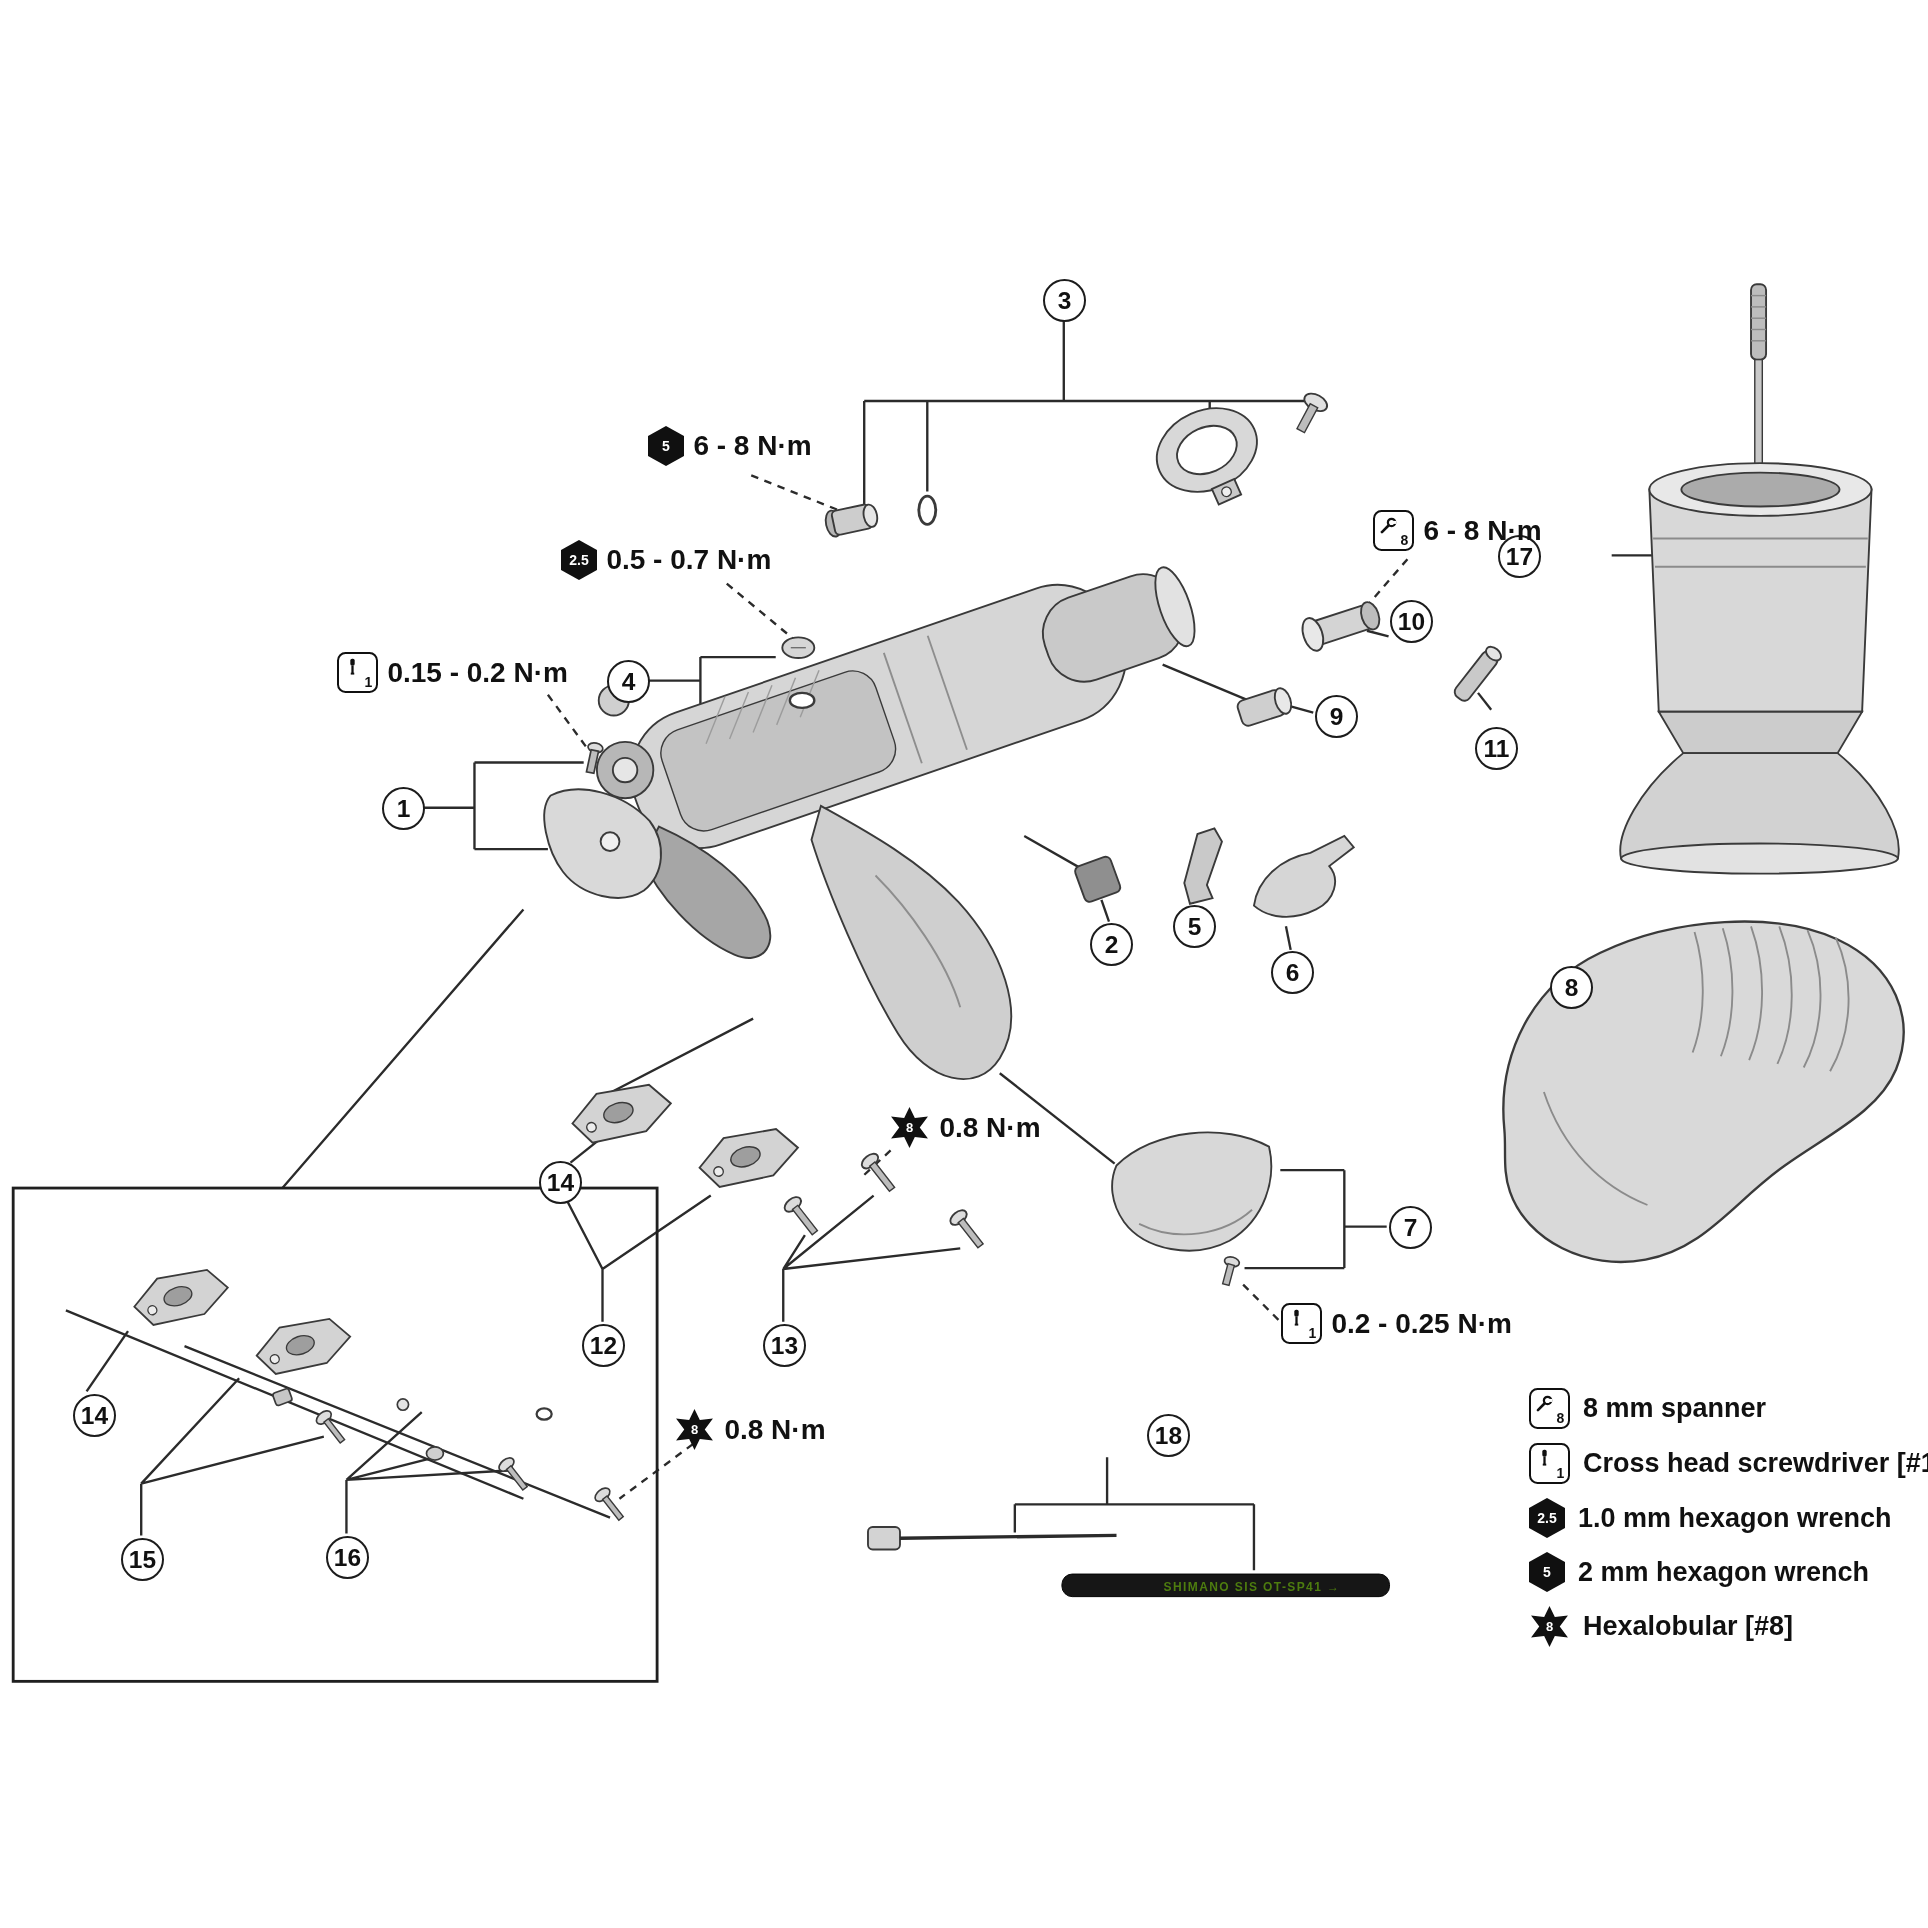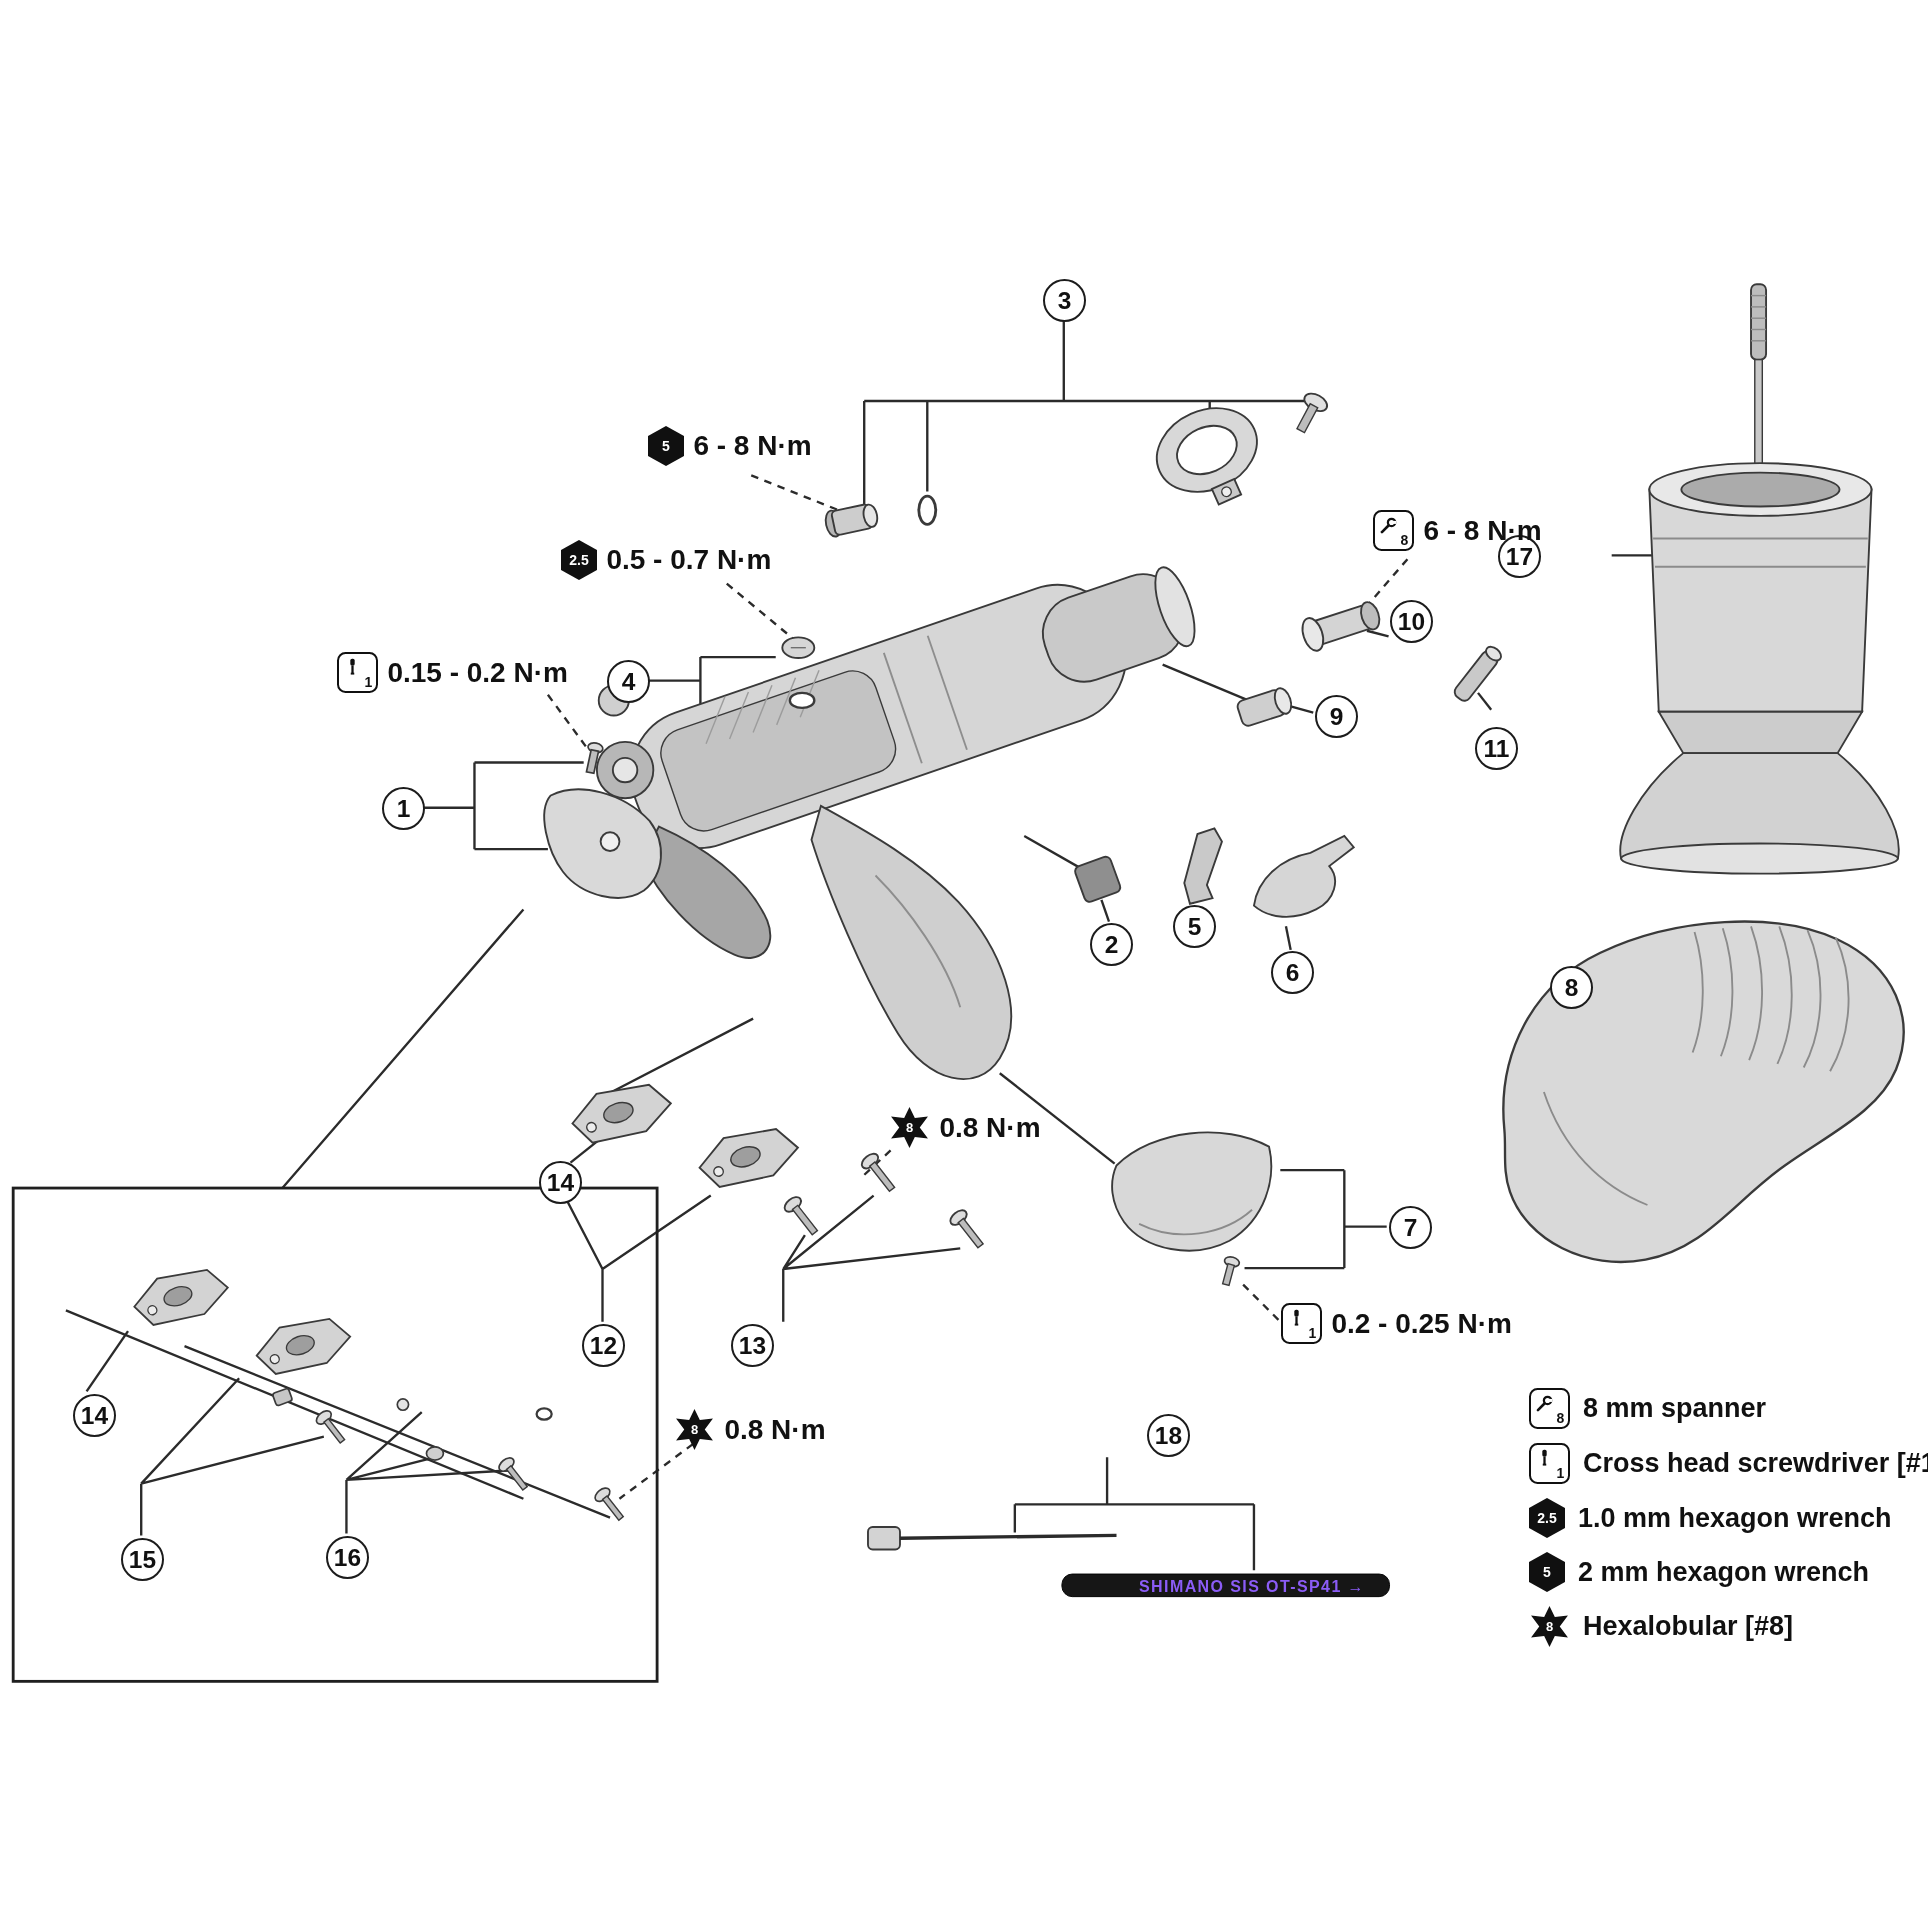--- a/index.html
+++ b/index.html
@@ -18,22 +18,22 @@
   .ic-hex b{font-size:14px;font-weight:bold;}
   .ic-star{width:41px;height:41px;background:#101010;color:#fff;
     clip-path:polygon(50% 0%,63% 27%,95% 23%,75% 50%,95% 77%,63% 73%,50% 100%,37% 73%,5% 77%,25% 50%,5% 23%,37% 27%);}
   .ic-star b{font-size:13px;font-weight:bold;}
   .ic-box{width:41px;height:41px;border:2.8px solid #101010;border-radius:8.5px;background:#fff;}
   .ic-box svg{position:absolute;left:2.8px;top:2.8px;}
   .ic-box b{position:absolute;right:3.8px;bottom:0.9px;font-size:14px;color:#101010;font-weight:bold;}
   .legend{position:absolute;left:1529px;top:1388px;display:flex;flex-direction:column;gap:14px;z-index:5;}
   .lrow{display:flex;align-items:center;gap:13px;font-weight:bold;font-size:27px;color:#111;white-space:nowrap;}
   .housing-label{position:absolute;left:1062px;top:1576px;width:380px;height:21px;z-index:6;
-    display:flex;align-items:center;justify-content:center;color:#8b5cf6;
-    font-size:16px;font-weight:bold;letter-spacing:1.4px;}
+    display:flex;align-items:center;justify-content:center;color:#4d7c0f;
+    font-size:12px;font-weight:bold;letter-spacing:1.4px;}
 </style>
 </head>
 <body>
 
 <div id="stage">
 
 <svg id="art" width="1928" height="1928" viewBox="0 0 2048 2048">
 
   <g stroke="#2b2b2b" stroke-width="2.5" fill="none">
     <path d="M1130 341 V426 M918 426 H1392 M918 426 V536 M985 426 V522 M1285 426 V440"></path>
@@ -285,21 +285,21 @@
     </div>
 <div class="callout" style="left:1390px;top:600px">
       <span>10</span>
     </div>
 <div class="callout" style="left:1475px;top:727px">
       <span>11</span>
     </div>
 <div class="callout" style="left:582px;top:1324px">
       <span>12</span>
     </div>
-<div class="callout" style="left:731px;top:1324px">
+<div class="callout" style="left:763px;top:1324px">
       <span>13</span>
     </div>
 <div class="callout" style="left:539px;top:1161px">
       <span>14</span>
     </div>
 <div class="callout" style="left:73px;top:1394px">
       <span>14</span>
     </div>
 <div class="callout" style="left:121px;top:1538px">
       <span>15</span>

